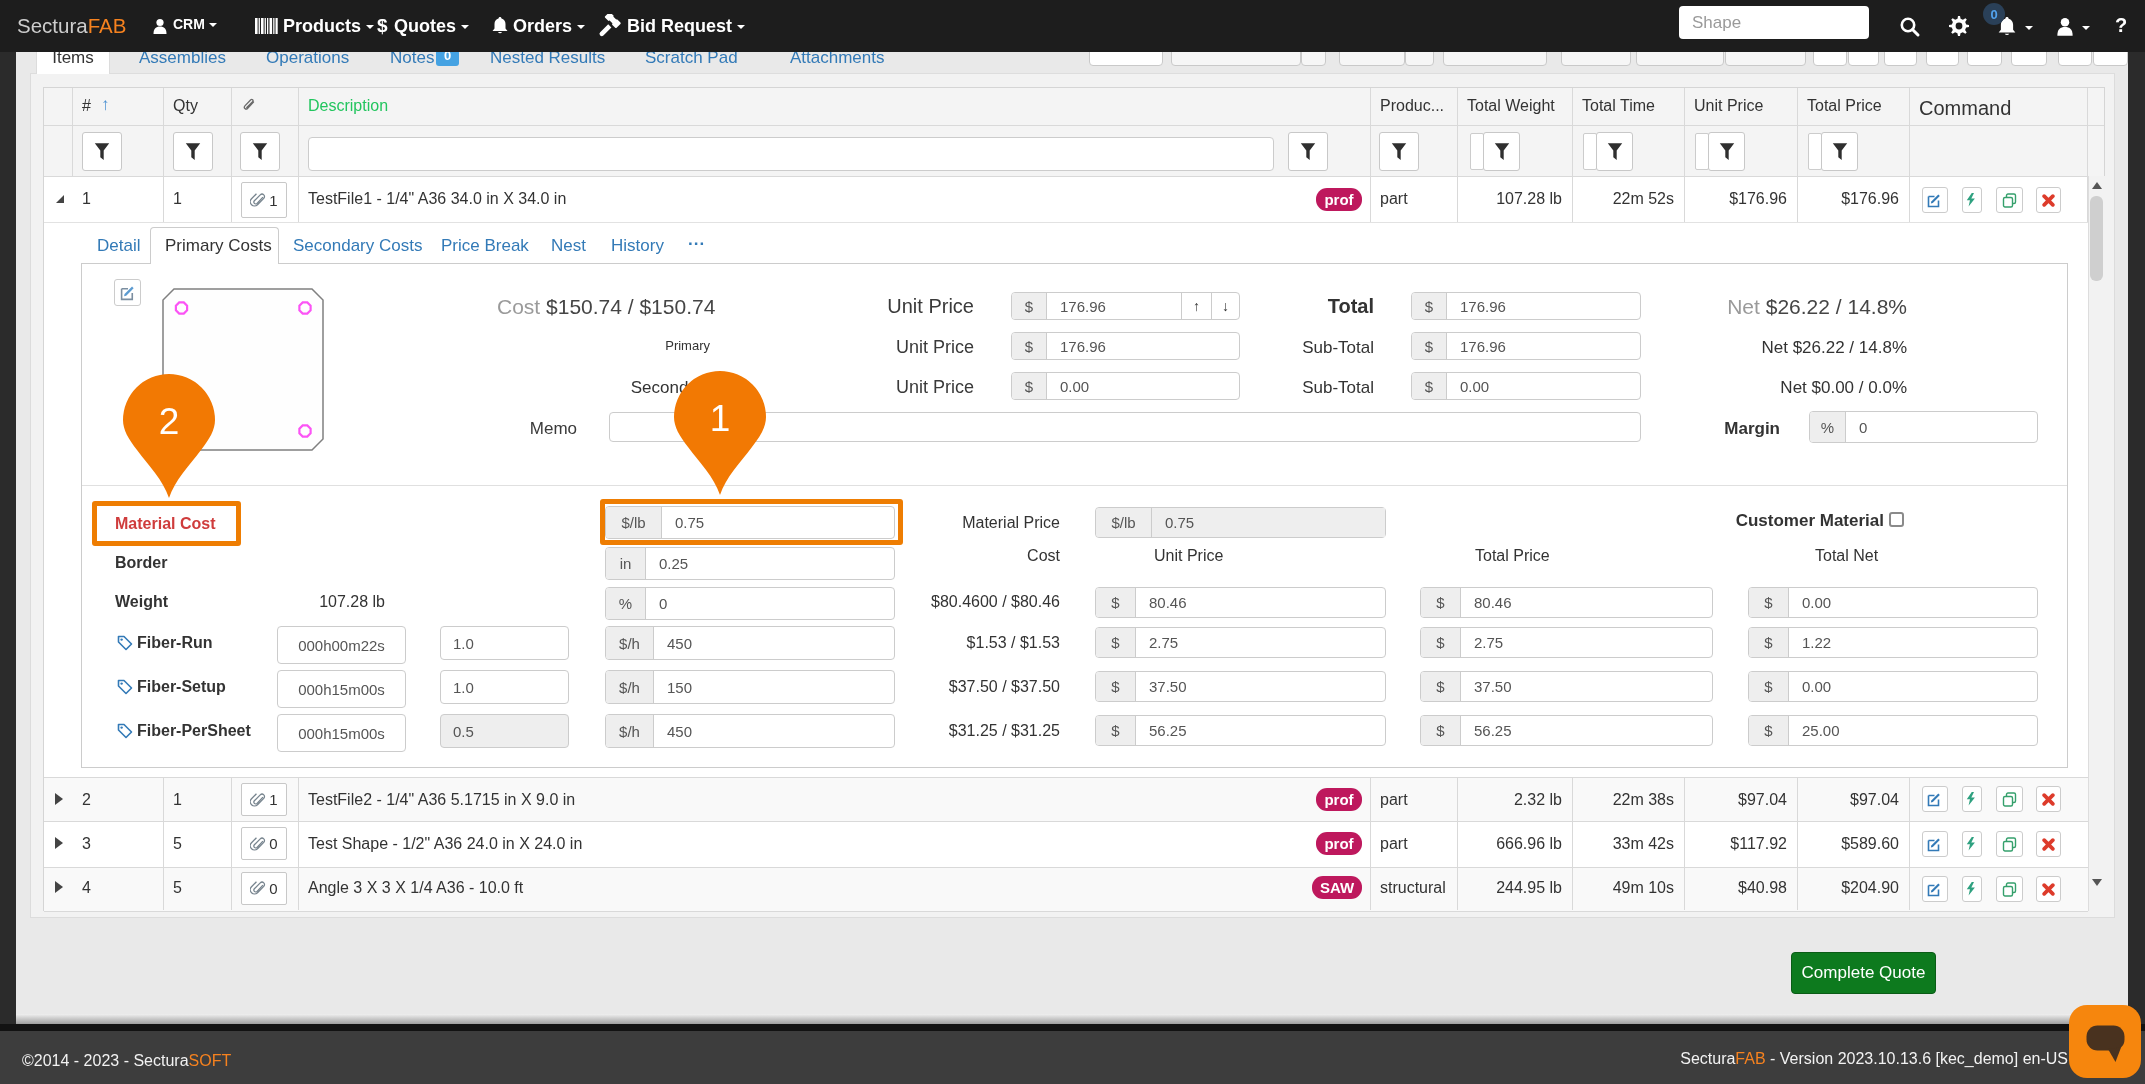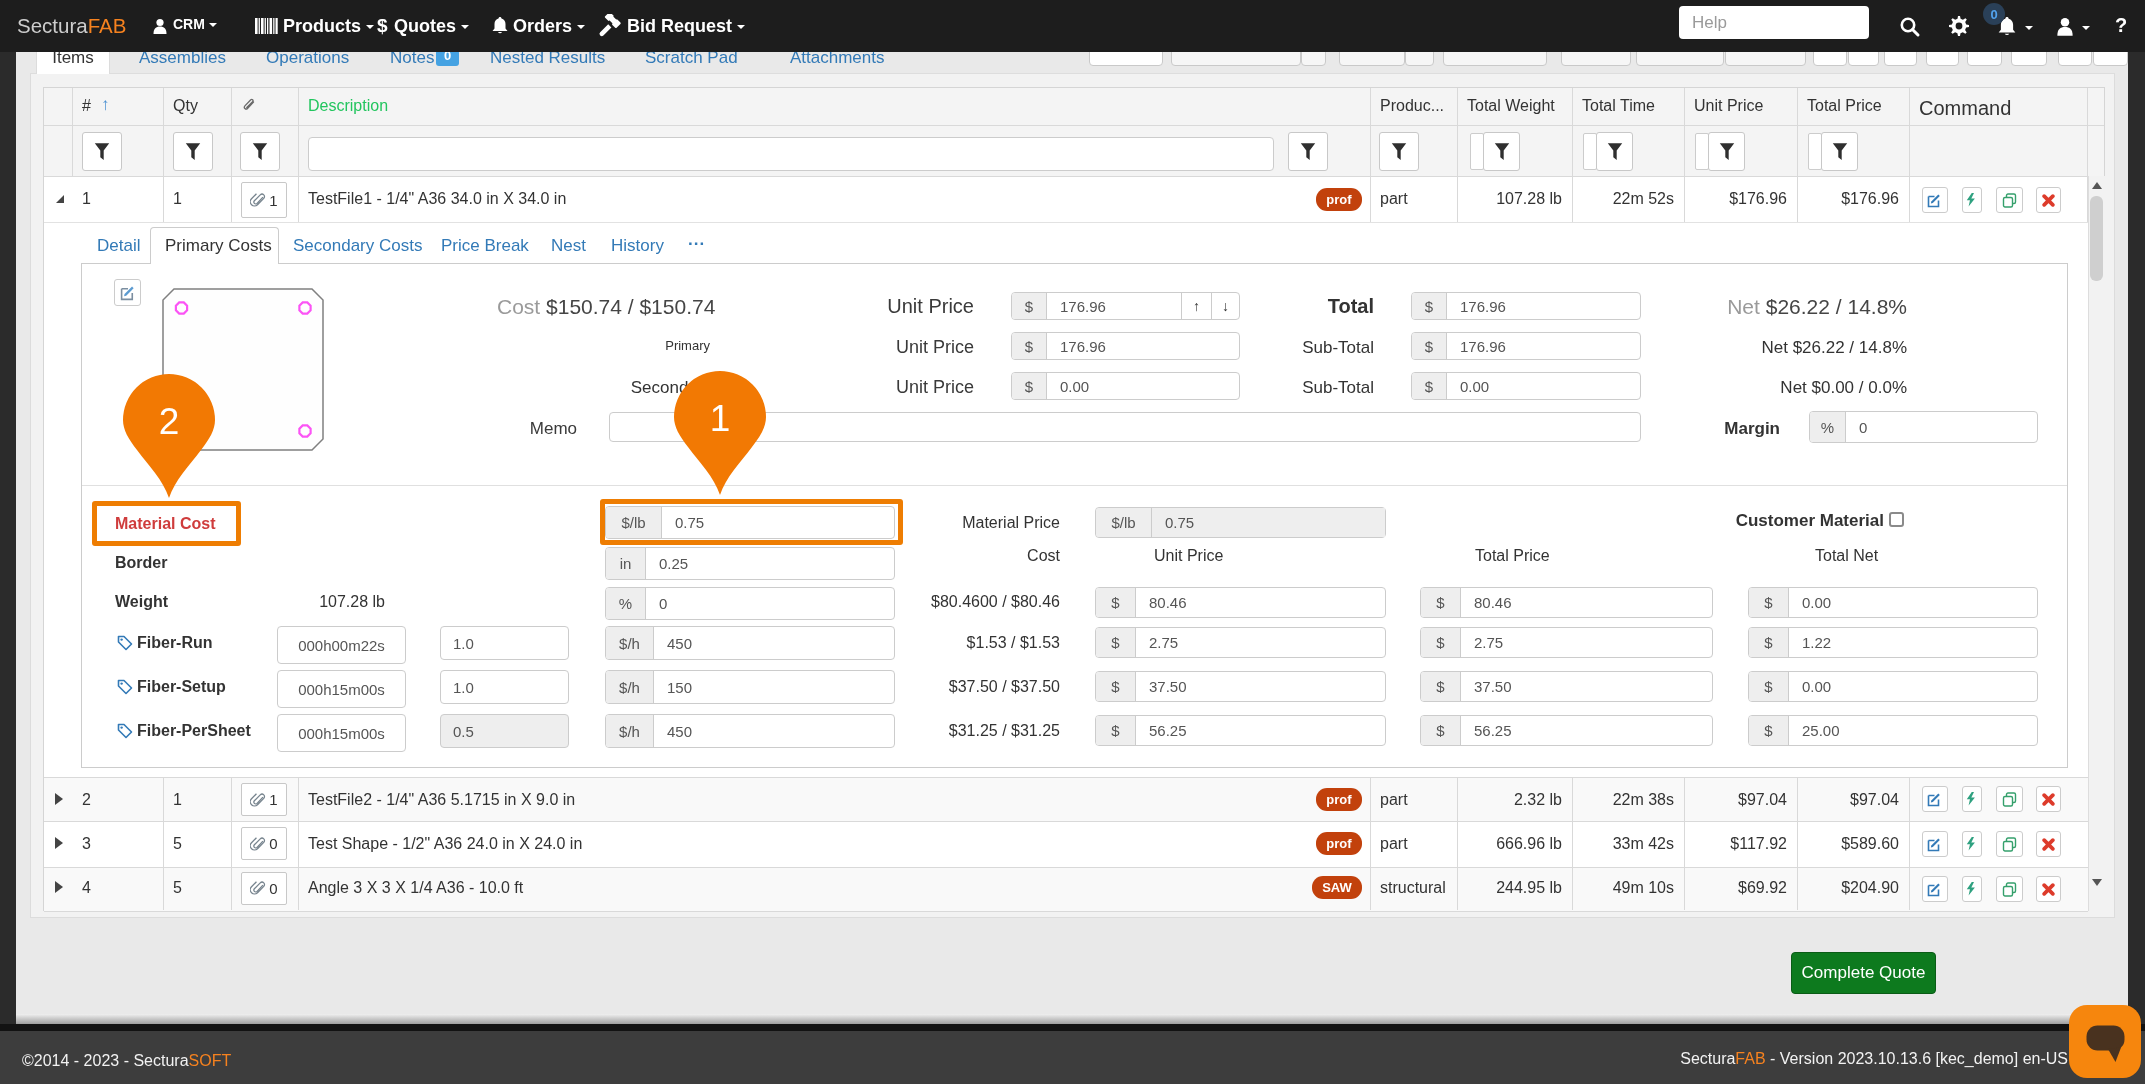--- a/index.html
+++ b/index.html
@@ -12,21 +12,21 @@
 .g .a{display:flex;align-items:center;justify-content:center;background:#eee;border-right:1px solid #ccc;border-radius:3px 0 0 3px;color:#555}
 .g .v{display:flex;align-items:center;padding-left:13px;flex:1}
 .g.dis,.g.dis .v{background:#eee}
 .inp{position:absolute;background:#fff;border:1px solid #ccc;border-radius:4px;font-size:15px;color:#555;display:flex;align-items:center;height:30px;padding-left:12px}
 .inp.c{justify-content:center;padding-left:0}
 .inp.dis{background:#eee}
 .fbtn{position:absolute;width:40px;height:39px;background:#fff;border:1px solid #c8c8c8;border-radius:3px;display:flex;align-items:center;justify-content:center}
 .cbtn{position:absolute;width:23px;height:23px;border:1px solid #ccc;border-radius:3px;background:#fff;display:flex;align-items:center;justify-content:center}
 .lab{position:absolute;font-weight:bold;color:#333}
 .rlab{position:absolute;text-align:right;color:#333}
-.badge{position:absolute;background:#c2410c;color:#fff;font-size:13px;font-weight:bold;border-radius:11px;display:flex;align-items:center;justify-content:center}
+.badge{position:absolute;background:#be185d;color:#fff;font-size:15px;font-weight:bold;border-radius:11px;display:flex;align-items:center;justify-content:center}
 .tabtxt{position:absolute;color:#337ab7;font-size:17px}
 .stub{position:absolute;background:#fff;border:1px solid #c9c9c9;border-radius:4px;height:18px;top:48px}
 .caret{display:inline-block;width:0;height:0;border-left:4px solid transparent;border-right:4px solid transparent;border-top:4px solid #fff;vertical-align:middle}
 </style>
 </head>
 <body>
 
 <div class="r" style="left:16px;top:52px;width:2112px;height:962px;background:#e9e9e9"></div>
 <div class="r" style="left:16px;top:1014px;width:2112px;height:10px;background:linear-gradient(#f0f0f0,#9e9e9e)"></div>
 <div class="r" style="left:0;top:1024px;width:2145px;height:7px;background:#121212"></div>
@@ -487,21 +487,21 @@
     <svg width="16" height="16" viewBox="0 0 16 16">
       <path d="M13.2 4.2 L7 10.8 a1.9 1.9 0 0 1 -2.8 -2.8 L10.4 1.8 a2.6 2.6 0 0 1 3.7 3.7 L7.5 12.2 a4.4 4.4 0 0 1 -6.3 -6.3 L6.4 0.6" fill="none" stroke="#77848e" stroke-width="1.35" transform="scale(0.95) translate(0.4,1.2)"></path>
     </svg>
     <span style="font-size:15px;color:#333">0</span>
   </div>
 <div class="r" style="left:308px;top:879.0px">Angle 3 X 3 X 1/4 A36 - 10.0 ft</div>
 <div class="badge" style="left:1312px;top:876.0px;width:50px;height:23px">SAW</div>
 <div class="r" style="left:1380px;top:879.0px">structural</div>
 <div class="rlab" style="left:1402px;top:879.0px;width:160px">244.95 lb</div>
 <div class="rlab" style="left:1514px;top:879.0px;width:160px">49m 10s</div>
-<div class="rlab" style="left:1627px;top:879.0px;width:160px">$69.92</div>
+<div class="rlab" style="left:1627px;top:879.0px;width:160px">$40.98</div>
 <div class="rlab" style="left:1739px;top:879.0px;width:160px">$204.90</div>
 <div class="cbtn" style="left:1921.5px;top:876px;width:26px;height:26px">
     <svg width="15" height="15" viewBox="0 0 15 15">
       <path d="M1.5 3.5 h6 M1.5 3.5 v10 h10 v-6" fill="none" stroke="#337ab7" stroke-width="1.6"></path>
       <path d="M5.5 9.7 L12.5 2.7 L14 4.2 L7 11.2 L5 11.7 Z" fill="#337ab7" transform="translate(-1.2,-1.2)"></path>
     </svg>
   </div>
 <div class="cbtn" style="left:1962px;top:876px;width:19.5px;height:26px">
     <svg width="13" height="15" viewBox="0 0 13 15">
       <path d="M7.5 0 L2 8 H5.5 L4 15 L11 6 H7 L10 0 Z" fill="#2fa180" transform="scale(0.9)"></path>
@@ -550,21 +550,21 @@
   <svg class="r" style="left:598px;top:14px" width="24" height="24" viewBox="0 0 24 24">
       <g fill="#fff">
         <rect x="8.2" y="-1.2" width="6" height="7.4" rx="1" transform="rotate(45 11.2 2.5)"></rect>
         <rect x="15.4" y="6" width="6" height="7.4" rx="1" transform="rotate(45 18.4 9.7)"></rect>
         <rect x="9" y="3.2" width="11.6" height="5.4" rx="0.8" transform="rotate(45 14.8 5.9)"></rect>
         <path d="M10.2 10.2 L13.4 13.4 L5.4 21.4 Q3.8 23 2.2 21.4 Q0.6 19.8 2.2 18.2 Z"></path>
       </g>
     </svg>
   <div class="r" style="left:627px;top:16px;font-size:18px;font-weight:600;color:#fff">Bid Request <span class="caret"></span></div>
   <div class="r" style="left:1679px;top:6px;width:190px;height:33px;background:#fff;border-radius:4px;">
-      <span style="position:absolute;left:13px;top:7px;color:#9a9a9a;font-size:17px">Help</span>
+      <span style="position:absolute;left:13px;top:7px;color:#9a9a9a;font-size:17px">Shape</span>
     </div>
   <svg class="r" style="left:1899px;top:16px" width="22" height="22" viewBox="0 0 22 22">
       <circle cx="9" cy="9" r="6.2" fill="none" stroke="#fff" stroke-width="2.6"></circle>
       <line x1="13.5" y1="13.5" x2="19" y2="19" stroke="#fff" stroke-width="3" stroke-linecap="round"></line>
     </svg>
   <svg class="r" style="left:1947px;top:15px" width="24" height="24" viewBox="0 0 24 24">
       <g fill="#fff">
         <path d="M12 1.5 L14 1.5 L14.6 4.4 L16.9 5.4 L19.4 3.8 L20.8 5.2 L19.2 7.7 L20.2 10 L23 10.6 L23 12.6 L20.1 13.2 L19.1 15.5 L20.7 18 L19.3 19.4 L16.8 17.8 L14.5 18.8 L14 21.7 L12 21.7 L11.4 18.8 L9.1 17.8 L6.6 19.4 L5.2 18 L6.8 15.5 L5.8 13.2 L3 12.6 L3 10.6 L5.9 10 L6.9 7.7 L5.3 5.2 L6.7 3.8 L9.2 5.4 L11.5 4.4 Z" transform="translate(-1,-0.6)"></path>
       </g>
       <circle cx="12" cy="11" r="3.4" fill="#1d1d1d"></circle>

